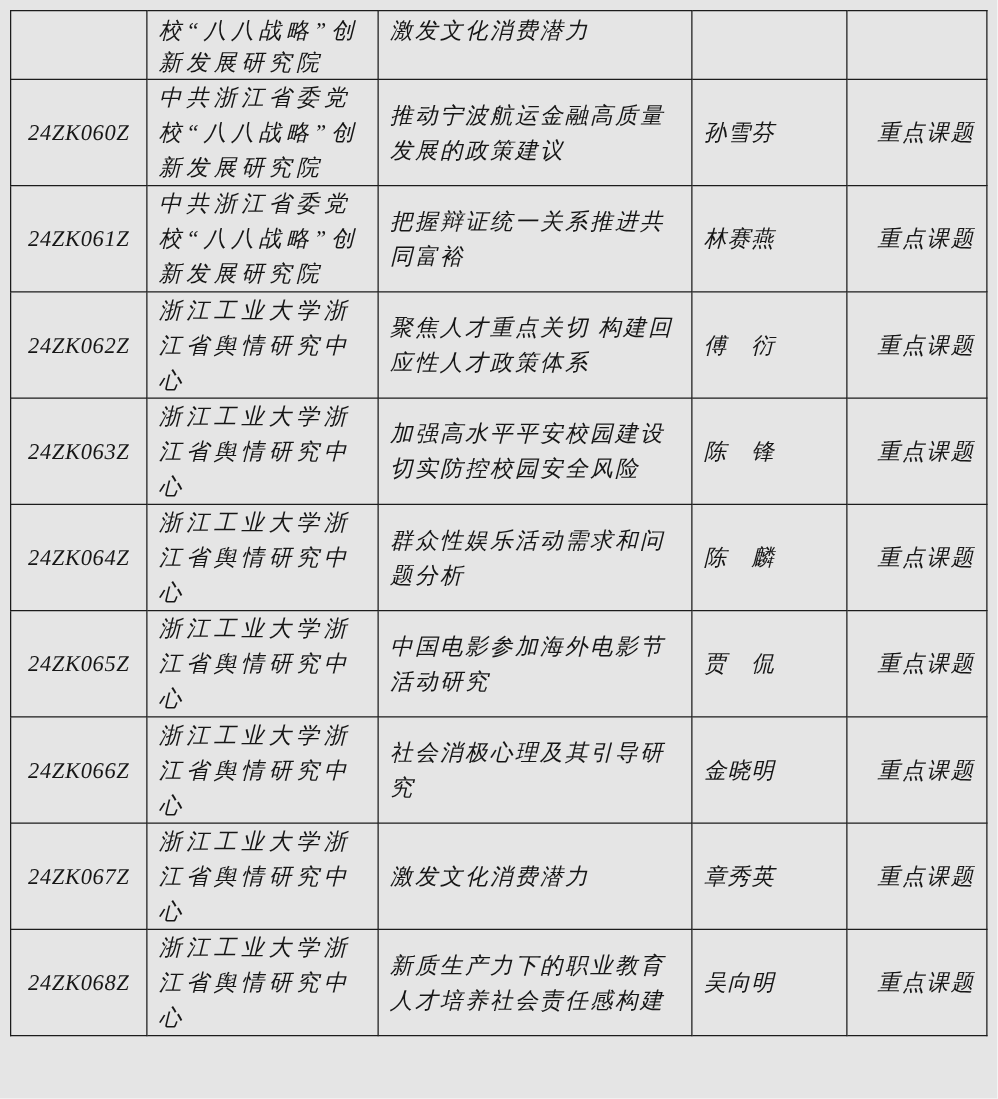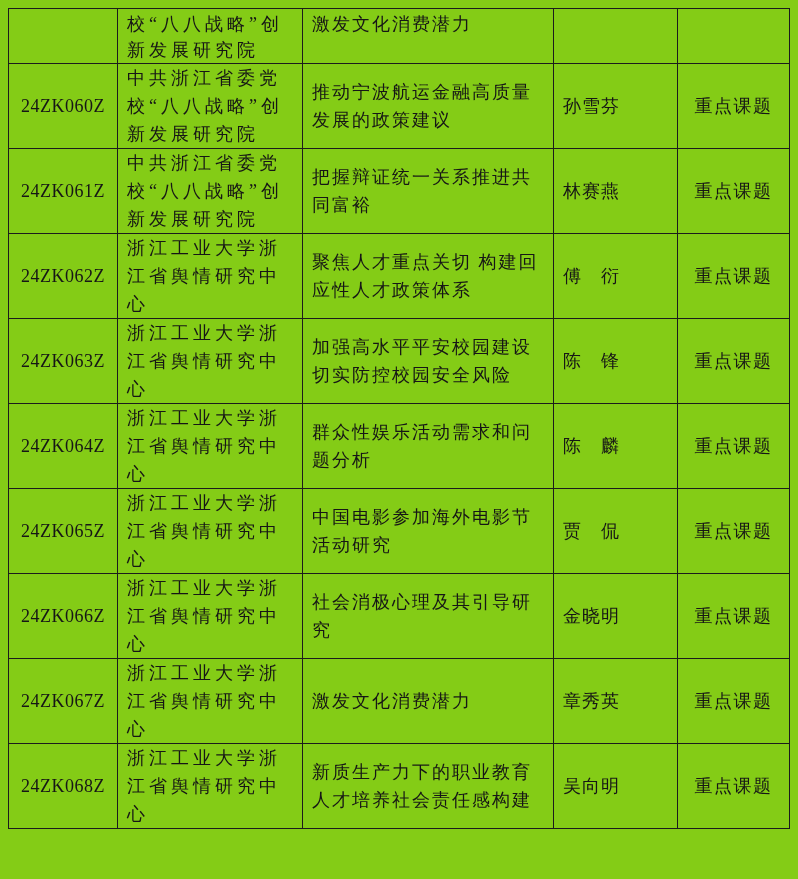--- a/index.html
+++ b/index.html
@@ -4,24 +4,25 @@
 <style>
   html, body {
     margin: 0;
     padding: 0;
     background: #ffffff;
   }
   .screen {
     position: relative;
     width: 798px;
     height: 879px;
-    background: #84cc16;
+    background: #e5e5e5;
     overflow: hidden;
     font-family: "Liberation Serif", "DejaVu Serif", serif;
     color: #161616;
+    font-style: italic;
   }
   .table-wrap {
     position: absolute;
     left: 8px;
     top: 8px;
     width: 782px;
   }
   table.projects {
     border-collapse: collapse;
     table-layout: fixed;
@@ -52,21 +53,21 @@
   td.c-title {
     text-align: left;
     letter-spacing: 2px;
   }
   td.c-name {
     text-align: left;
     letter-spacing: 1px;
     white-space: nowrap;
   }
   td.c-cat {
-    text-align: center;
+    text-align: right;
     letter-spacing: 1.5px;
     white-space: nowrap;
   }
   
   tr.row-partial-top td {
     height: 55px;
     line-height: 26px;
     vertical-align: top;
     padding-top: 2px;
   }

